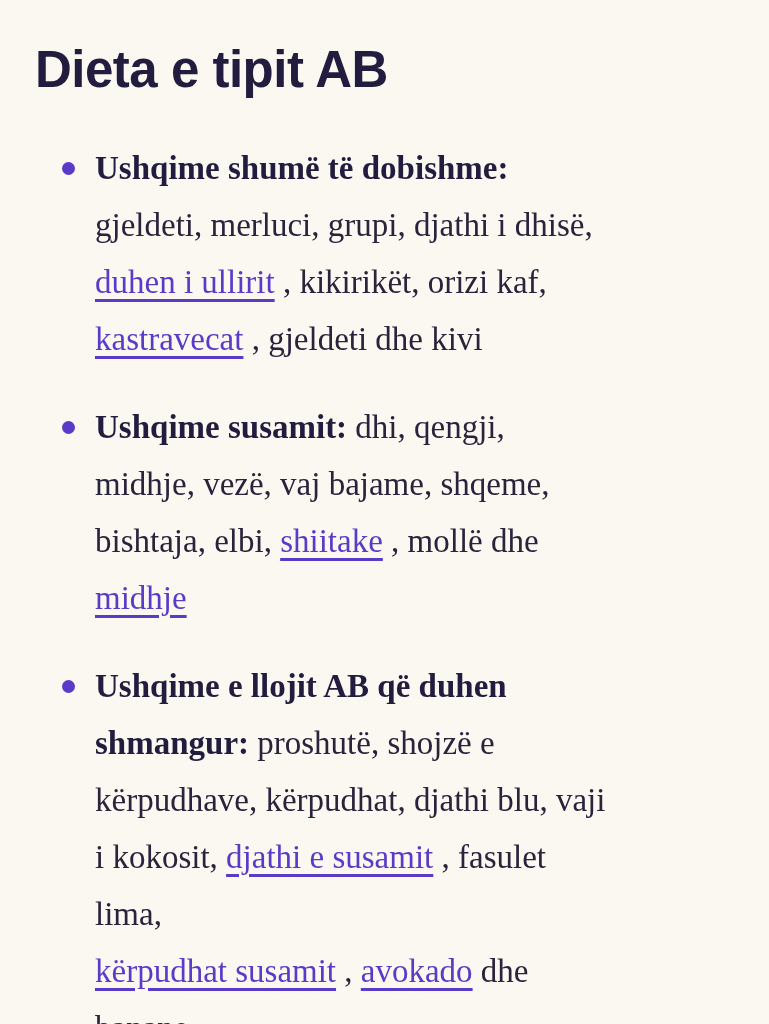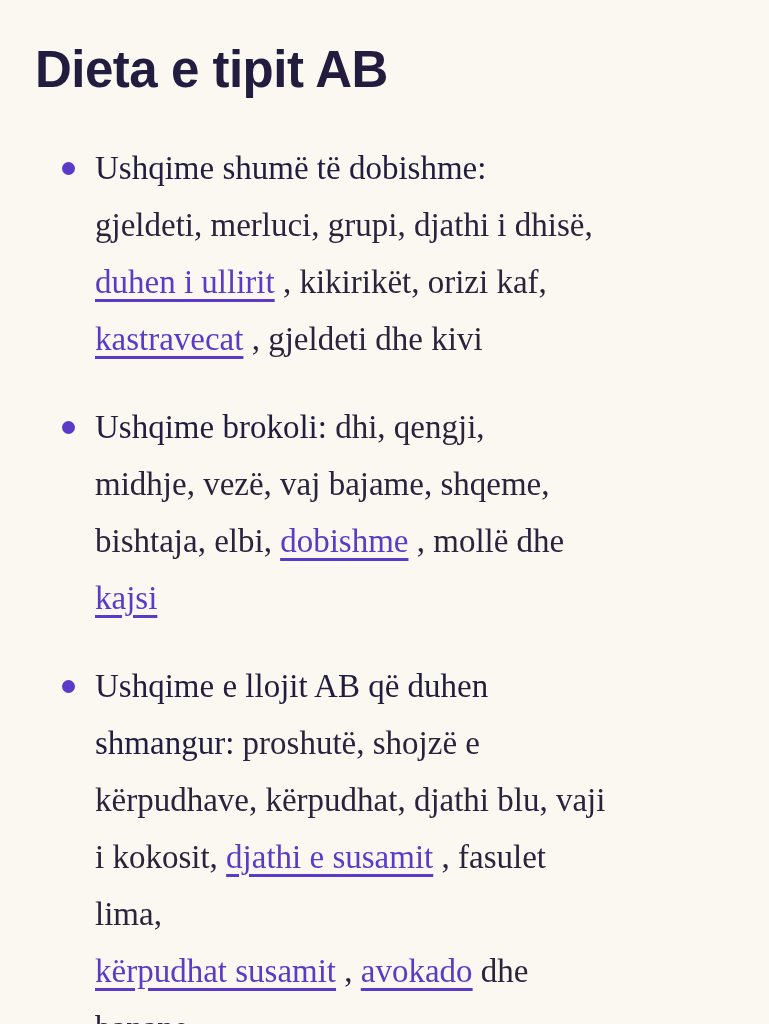--- a/index.html
+++ b/index.html
@@ -50,21 +50,21 @@
   .bullet {
     position: absolute;
     left: 27px;
     top: 22px;
     width: 13px;
     height: 13px;
     border-radius: 50%;
     background: var(--accent);
   }
   .lead {
-    font-weight: 400;
+    font-weight: 700;
     color: var(--heading);
   }
   a.inline-link {
     color: var(--accent);
     text-decoration: underline;
     text-decoration-thickness: 3px;
     text-underline-offset: 6px;
     cursor: pointer;
   }
 </style>
@@ -72,23 +72,23 @@
 <body>
 
 <div class="page">
   <h1 class="page-title">Dieta e tipit AB</h1>
 
   <ul class="diet-list">
       <li><span class="bullet"></span><span class="lead">Ushqime shumë të dobishme:</span><span class="run">
 gjeldeti, merluci, grupi, djathi i dhisë,
 </span><a class="inline-link">duhen i ullirit</a><span class="run"> , kikirikët, orizi kaf,
 </span><a class="inline-link">kastravecat</a><span class="run"> , gjeldeti dhe kivi</span></li>
-      <li><span class="bullet"></span><span class="lead">Ushqime brokoli:</span><span class="run"> dhi, qengji,
+      <li><span class="bullet"></span><span class="lead">Ushqime susamit:</span><span class="run"> dhi, qengji,
 midhje, vezë, vaj bajame, shqeme,
-bishtaja, elbi, </span><a class="inline-link">dobishme</a><span class="run"> , mollë dhe </span><a class="inline-link">kajsi</a></li>
+bishtaja, elbi, </span><a class="inline-link">shiitake</a><span class="run"> , mollë dhe </span><a class="inline-link">midhje</a></li>
       <li><span class="bullet"></span><span class="lead">Ushqime e llojit AB që duhen
 shmangur:</span><span class="run"> proshutë, shojzë e
 kërpudhave, kërpudhat, djathi blu, vaji
 i kokosit, </span><a class="inline-link">djathi e susamit</a><span class="run"> , fasulet lima,
 </span><a class="inline-link">kërpudhat susamit</a><span class="run"> , </span><a class="inline-link">avokado</a><span class="run"> dhe
 banane</span></li>
     </ul>
 </div>
 
 </body></html>

